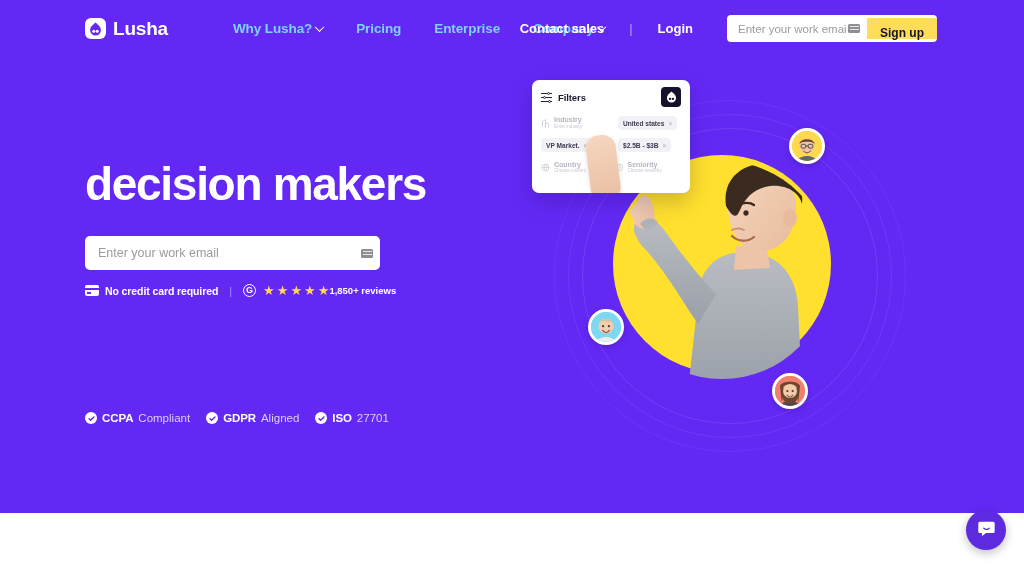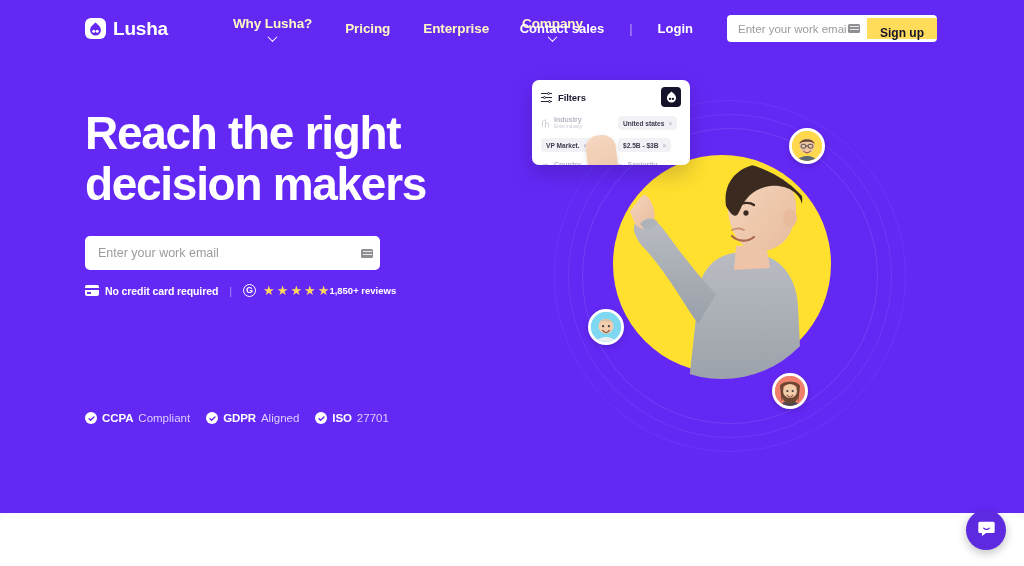--- a/index.html
+++ b/index.html
@@ -39,22 +39,22 @@
     width:21px; height:21px; border-radius:6px;
     background:#ffffff;
     display:flex; align-items:center; justify-content:center;
   }
   .logo-word {
     color:#ffffff; font-size:19px; font-weight:bold; letter-spacing:-0.2px;
   }
 
   .nav-links { display:flex; align-items:center; margin-left:65px; gap:33px; }
   .nav-link {
-    color:#fef9c3; font-size:13.5px; font-weight:bold; letter-spacing:-0.1px;
-    display:flex; align-items:center; gap:4px; cursor:pointer; white-space:nowrap;flex-direction:column;
+    color:#7dd3fc; font-size:13.5px; font-weight:bold; letter-spacing:-0.1px;
+    display:flex; align-items:center; gap:4px; cursor:pointer; white-space:nowrap;
   }
   .caret {
     display:inline-block; width:7px; height:7px;
     border-right:1.6px solid #fff; border-bottom:1.6px solid #fff;
     transform:rotate(45deg) translate(-1px,-1px);
   }
 
   .nav-right {
     position:absolute; right:87px; top:0; height:57px;
     display:flex; align-items:center; gap:12px;
@@ -187,21 +187,21 @@
     border:3px solid #ffffff; overflow:hidden;
     box-shadow:0 2px 6px rgba(0,0,0,0.18);
   }
   .avatar.a1 { left:269px; top:68px;  width:36px; height:36px; background:#ffd84d; }
   .avatar.a2 { left:68px;  top:249px; width:36px; height:36px; background:#7ed8f2; }
   .avatar.a3 { left:252px; top:313px; width:36px; height:36px; background:#f07f6d; }
   .face { position:absolute; left:0; top:0; width:100%; height:100%; }
 
   
   .filters-card {
-    position:absolute; left:532px; top:80px; width:158px; height:85px;
+    position:absolute; left:532px; top:80px; width:158px; height:113px;
     background:#ffffff; border-radius:7px;
     box-shadow:0 8px 22px rgba(20,10,60,0.22);
     overflow:hidden;
   }
   .fc-head {
     display:flex; align-items:center; justify-content:space-between;
     padding:7px 9px 5px 9px;
   }
   .fc-head-left { display:flex; align-items:center; gap:6px; }
   .fc-title { font-size:9.5px; font-weight:bold; color:#1b1a32; letter-spacing:-0.1px; }
@@ -467,21 +467,21 @@
             <span class="fc-field-sub">Choose seniority</span>
           </span>
         </div>
       </div>
 
       <div class="hand"></div>
     </div>
 
     <div class="hero-left">
       <h1 class="headline">
-        <span>Reach the right</span><br>
+        <br>
         <span>decision makers</span>
       </h1>
 
 
       <div class="cta-form">
         <input class="cta-email" type="text" placeholder="Enter your work email" style="">
         <span class="autofill-icon"></span>
       </div>
 
       <div class="trust-row">

